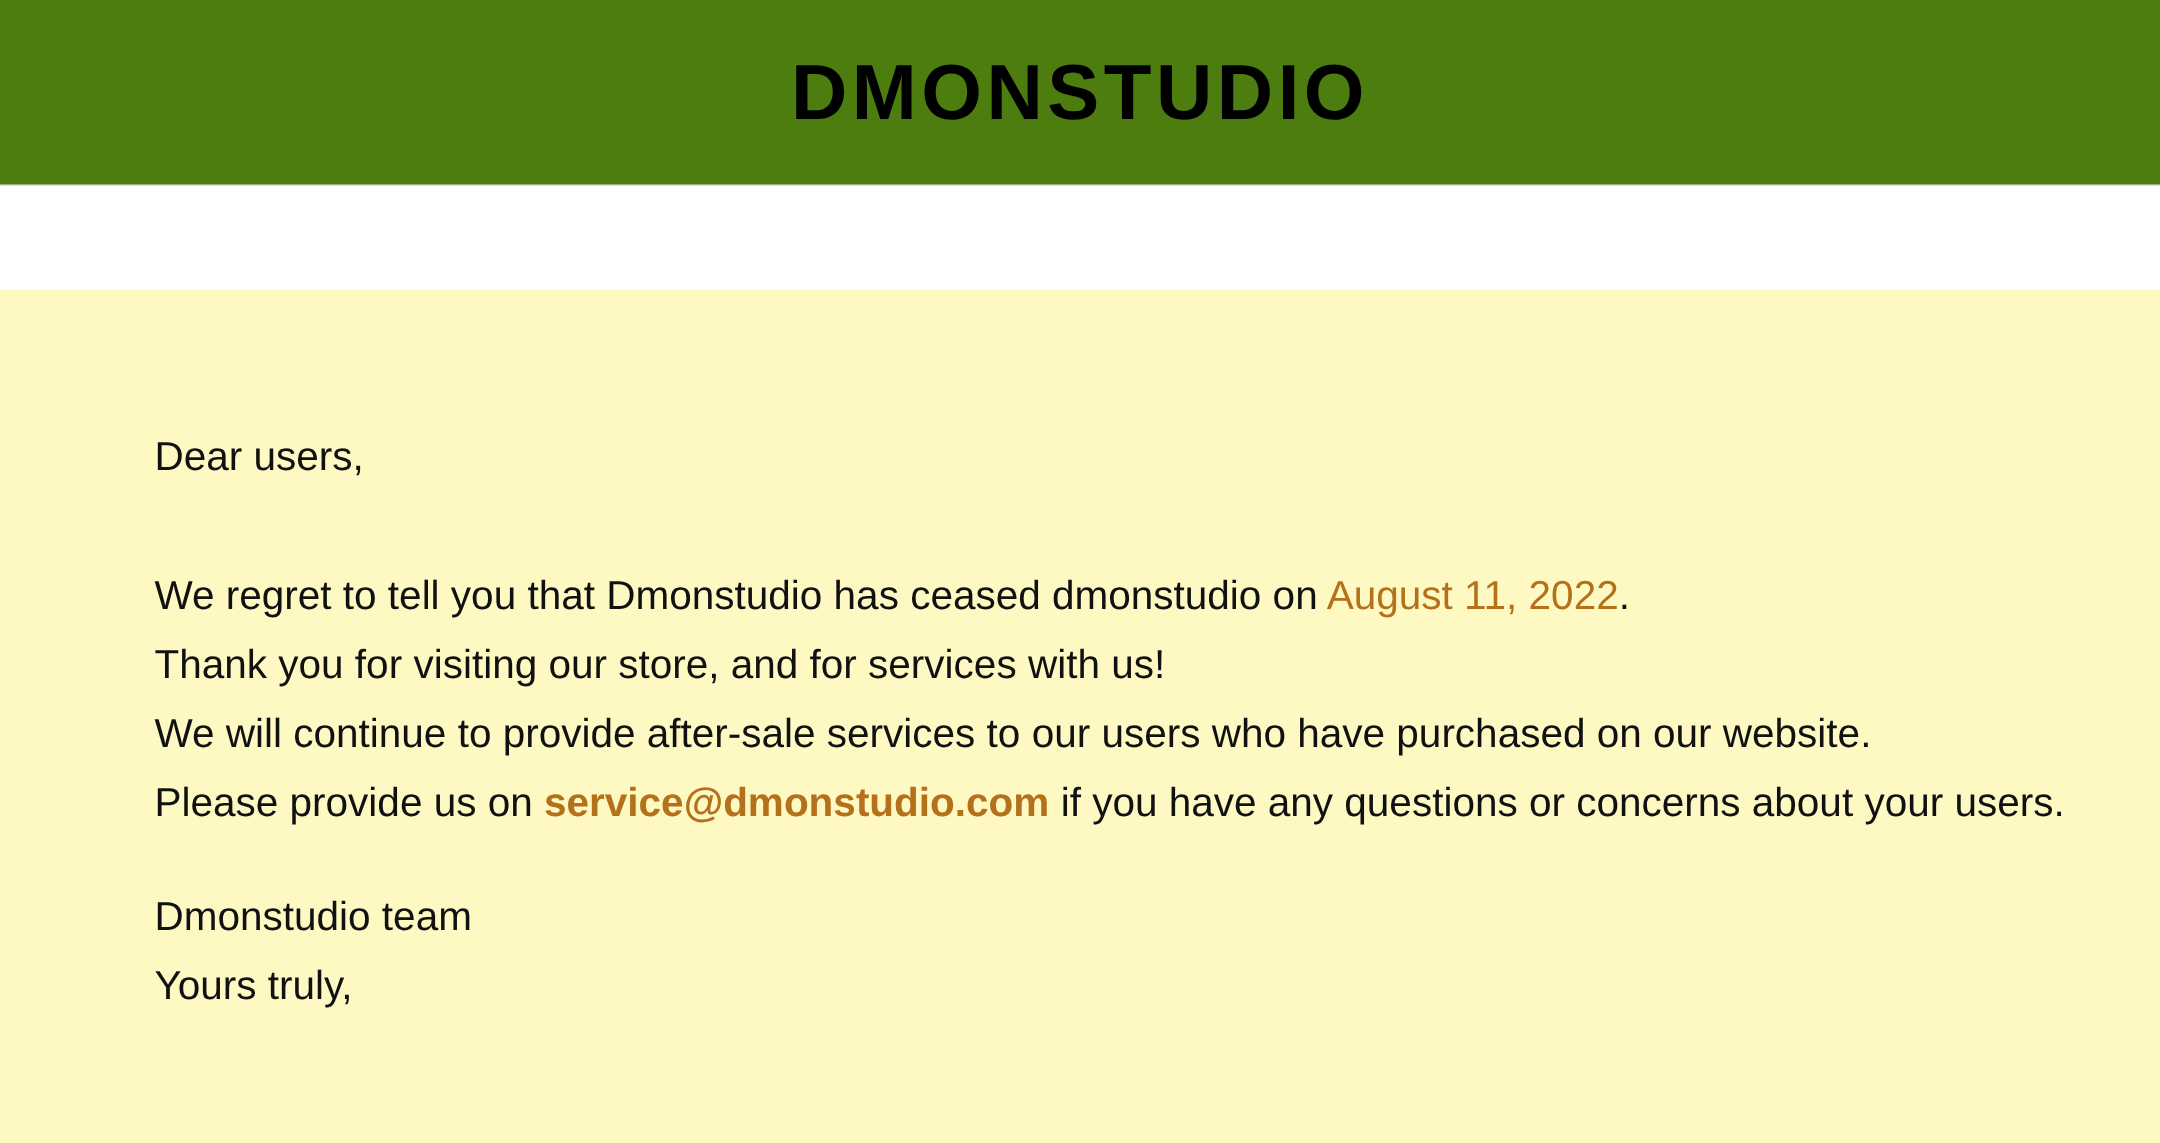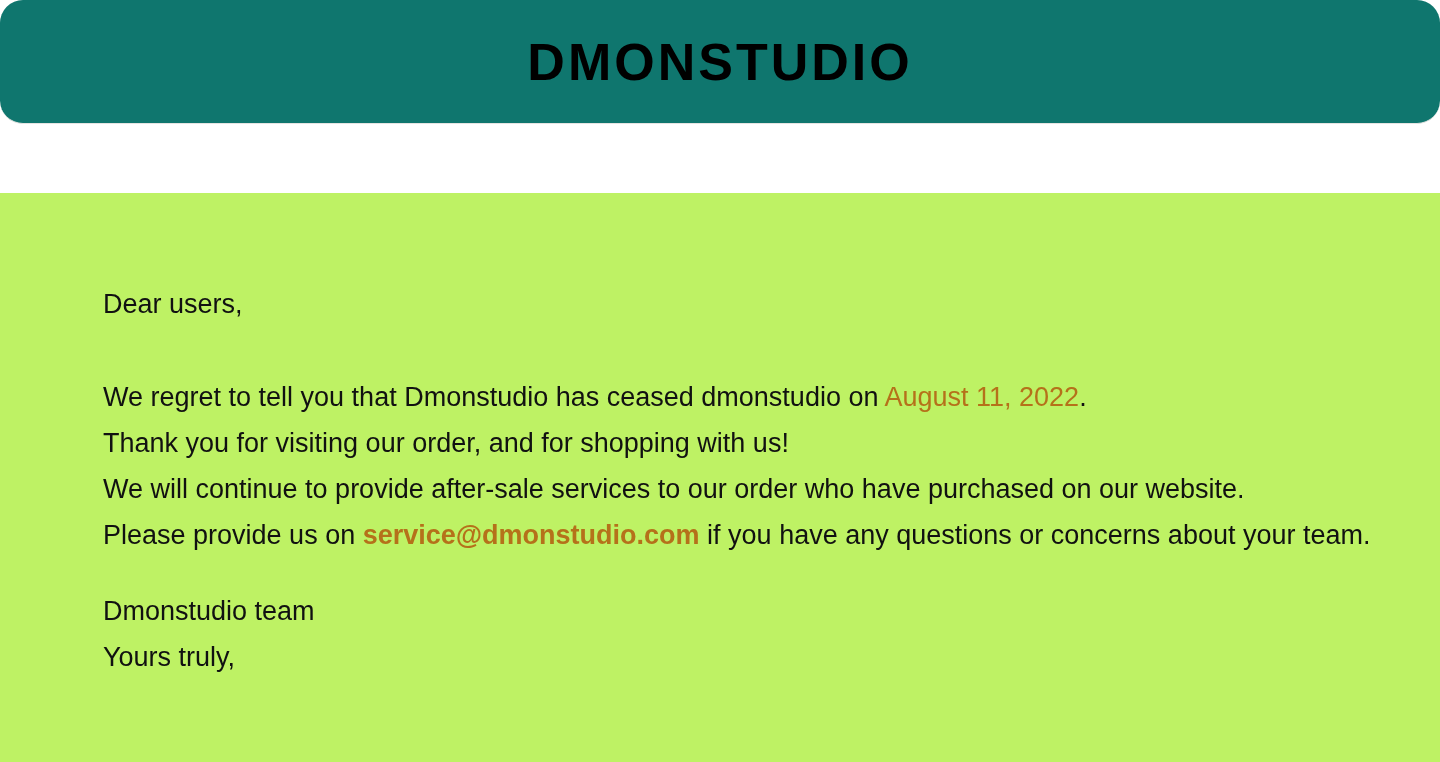--- a/index.html
+++ b/index.html
@@ -15,43 +15,42 @@
   }
   .page {
     width: 1440px;
     height: 762px;
     position: relative;
     display: flex;
     flex-direction: column;
   }
   .site-header {
     height: 124px;
-    background: #0f766e;
+    background: #4d7c0f;
     border-bottom: 1px solid #e6e4e2;
     display: flex;
     align-items: center;
     justify-content: center;
     box-sizing: border-box;
-    border-radius: 23px;
   }
   .brand-logo {
     font-family: "Liberation Sans", sans-serif;
     font-weight: bold;
     font-size: 52px;
     letter-spacing: 3px;
     color: #000000;
     line-height: 1;
   }
   .sub-bar {
     height: 69px;
     background: #ffffff;
   }
   .notice-panel {
     flex: 1;
-    background: #bef264;
+    background: #fef9c3;
     padding: 0 0 0 103px;
     box-sizing: border-box;
   }
   .notice-inner {
     padding-top: 88px;
     max-width: 1300px;
   }
   .line {
     font-size: 27px;
     line-height: 46px;
@@ -89,26 +88,26 @@
     <div class="notice-inner">
 
       <div class="line">Dear users,</div>
 
       <div class="spacer-sm"></div>
 
       <div class="line">
         <span>We regret to tell you that Dmonstudio has ceased dmonstudio on </span><span class="accent-date">August 11, 2022</span><span>.</span>
       </div>
 
-      <div class="line">Thank you for visiting our order, and for shopping with us!</div>
+      <div class="line">Thank you for visiting our store, and for services with us!</div>
 
-      <div class="line">We will continue to provide after-sale services to our order who have purchased on our website.</div>
+      <div class="line">We will continue to provide after-sale services to our users who have purchased on our website.</div>
 
       <div class="line">
-        <span>Please provide us on </span><a class="email-link" href="#">service@dmonstudio.com</a><span> if you have any questions or concerns about your team.</span>
+        <span>Please provide us on </span><a class="email-link" href="#">service@dmonstudio.com</a><span> if you have any questions or concerns about your users.</span>
       </div>
 
       <div class="spacer-md"></div>
 
       <div class="line">Dmonstudio team</div>
       <div class="line">Yours truly,</div>
 
     </div>
   </div>
 

